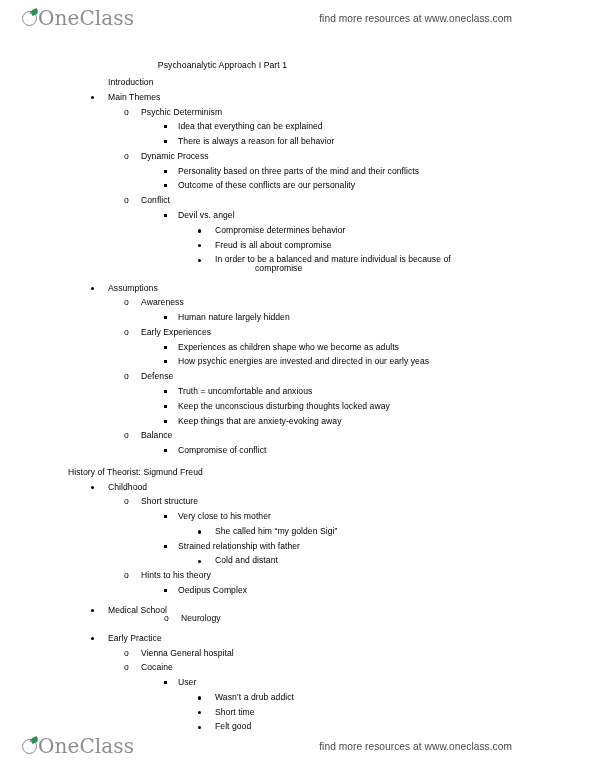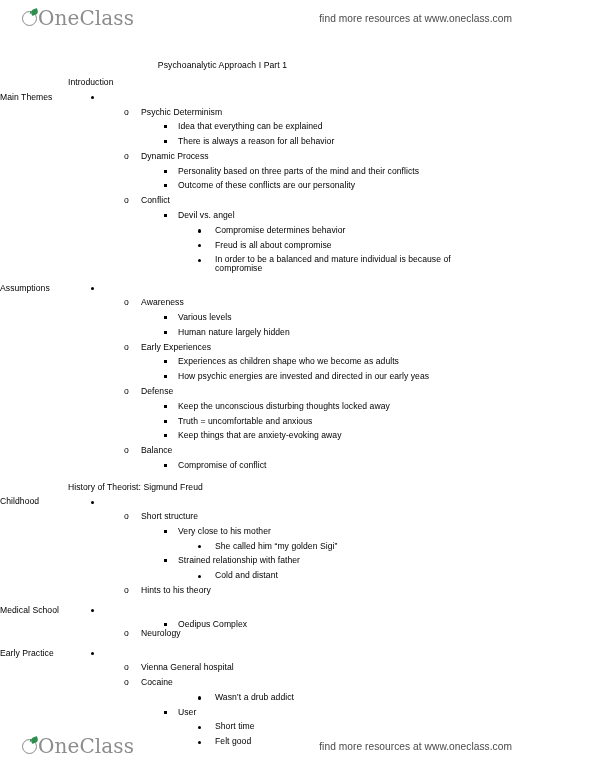--- a/index.html
+++ b/index.html
@@ -111,31 +111,31 @@
     line-height: 1.0;
     letter-spacing: 0.05px;
     position: relative;
     margin: 0;
     padding: 0;
     white-space: nowrap;
   }
   .line .txt { display: inline-block; }
 
   
-  .sp-0  { margin-top: 0px; }
+  .sp-0  { margin-top: 0px; margin-left: 40px; }
   .sp-1  { margin-top: 6.2px; }
   .sp-2  { margin-top: 11px; }
   .sp-3  { margin-top: 13px; }
 
   
   
   .l0 { padding-left: 68px; }
 
   
-  .l1 { }
+  .l1 { padding-left: 108px; }
   .l1 .bullet,
   .l3 .bullet {
     position: absolute;
     left: -17px;
     top: 0.5px;
     width: 3px;
     height: 3px;
     border-radius: 50%;
     background: #000;
     display: inline-block;
@@ -209,49 +209,48 @@
         <div class="line l3 sp-1"><span class="bullet"></span><span class="txt">Personality based on three parts of the mind and their conflicts</span></div>
         <div class="line l3 sp-1"><span class="bullet"></span><span class="txt">Outcome of these conflicts are our personality</span></div>
         <div class="line l2 sp-1"><span class="bullet">o</span><span class="txt">Conflict</span></div>
         <div class="line l3 sp-1"><span class="bullet"></span><span class="txt">Devil vs. angel</span></div>
         <div class="line l4 sp-1"><span class="bullet"></span><span class="txt">Compromise determines behavior</span></div>
         <div class="line l4 sp-1"><span class="bullet"></span><span class="txt">Freud is all about compromise</span></div>
         <div class="line l4 sp-1"><span class="bullet"></span><span class="txt">In order to be a balanced and mature individual is because of</span></div>
         <div class="line cont sp-0"><span class="txt">compromise</span></div>
         <div class="line l1 sp-2"><span class="bullet"></span><span class="txt">Assumptions</span></div>
         <div class="line l2 sp-1"><span class="bullet">o</span><span class="txt">Awareness</span></div>
-        <div class="line l3 sp-1"><span class="bullet"></span><span class="txt">Various levels</span></div>
         <div class="line l3 sp-1"><span class="bullet"></span><span class="txt">Human nature largely hidden</span></div>
         <div class="line l2 sp-1"><span class="bullet">o</span><span class="txt">Early Experiences</span></div>
         <div class="line l3 sp-1"><span class="bullet"></span><span class="txt">Experiences as children shape who we become as adults</span></div>
         <div class="line l3 sp-1"><span class="bullet"></span><span class="txt">How psychic energies are invested and directed in our early yeas</span></div>
         <div class="line l2 sp-1"><span class="bullet">o</span><span class="txt">Defense</span></div>
+        <div class="line l3 sp-1"><span class="bullet"></span><span class="txt">Truth = uncomfortable and anxious</span></div>
         <div class="line l3 sp-1"><span class="bullet"></span><span class="txt">Keep the unconscious disturbing thoughts locked away</span></div>
-        <div class="line l3 sp-1"><span class="bullet"></span><span class="txt">Truth = uncomfortable and anxious</span></div>
         <div class="line l3 sp-1"><span class="bullet"></span><span class="txt">Keep things that are anxiety-evoking away</span></div>
         <div class="line l2 sp-1"><span class="bullet">o</span><span class="txt">Balance</span></div>
         <div class="line l3 sp-1"><span class="bullet"></span><span class="txt">Compromise of conflict</span></div>
       </div>
       <div class="outline-block">
         <div class="line l0 sp-3"><span class="txt">History of Theorist:  Sigmund Freud</span></div>
         <div class="line l1 sp-1"><span class="bullet"></span><span class="txt">Childhood</span></div>
         <div class="line l2 sp-1"><span class="bullet">o</span><span class="txt">Short structure</span></div>
         <div class="line l3 sp-1"><span class="bullet"></span><span class="txt">Very close to his mother</span></div>
         <div class="line l4 sp-1"><span class="bullet"></span><span class="txt">She called him “my golden Sigi”</span></div>
         <div class="line l3 sp-1"><span class="bullet"></span><span class="txt">Strained relationship with father</span></div>
         <div class="line l4 sp-1"><span class="bullet"></span><span class="txt">Cold and distant</span></div>
         <div class="line l2 sp-1"><span class="bullet">o</span><span class="txt">Hints to his theory</span></div>
+        <div class="line l3 sp-1"><span class="bullet"></span><span class="txt">Oedipus Complex</span></div>
         <div class="line l1 sp-2"><span class="bullet"></span><span class="txt">Medical School</span></div>
-        <div class="line l3 sp-1"><span class="bullet"></span><span class="txt">Oedipus Complex</span></div>
         <div class="line l2 sp-0"><span class="bullet">o</span><span class="txt">Neurology</span></div>
         <div class="line l1 sp-2"><span class="bullet"></span><span class="txt">Early Practice</span></div>
         <div class="line l2 sp-1"><span class="bullet">o</span><span class="txt">Vienna General hospital</span></div>
         <div class="line l2 sp-1"><span class="bullet">o</span><span class="txt">Cocaine</span></div>
+        <div class="line l3 sp-1"><span class="bullet"></span><span class="txt">User</span></div>
         <div class="line l4 sp-1"><span class="bullet"></span><span class="txt">Wasn’t a drub addict</span></div>
-        <div class="line l3 sp-1"><span class="bullet"></span><span class="txt">User</span></div>
         <div class="line l4 sp-1"><span class="bullet"></span><span class="txt">Short time</span></div>
         <div class="line l4 sp-1"><span class="bullet"></span><span class="txt">Felt good</span></div>
       </div>
     </div>
 </div>
 
 <div class="band footer">
   <div class="brand">
     <span class="brand-mark">
       <span class="ring"></span>

